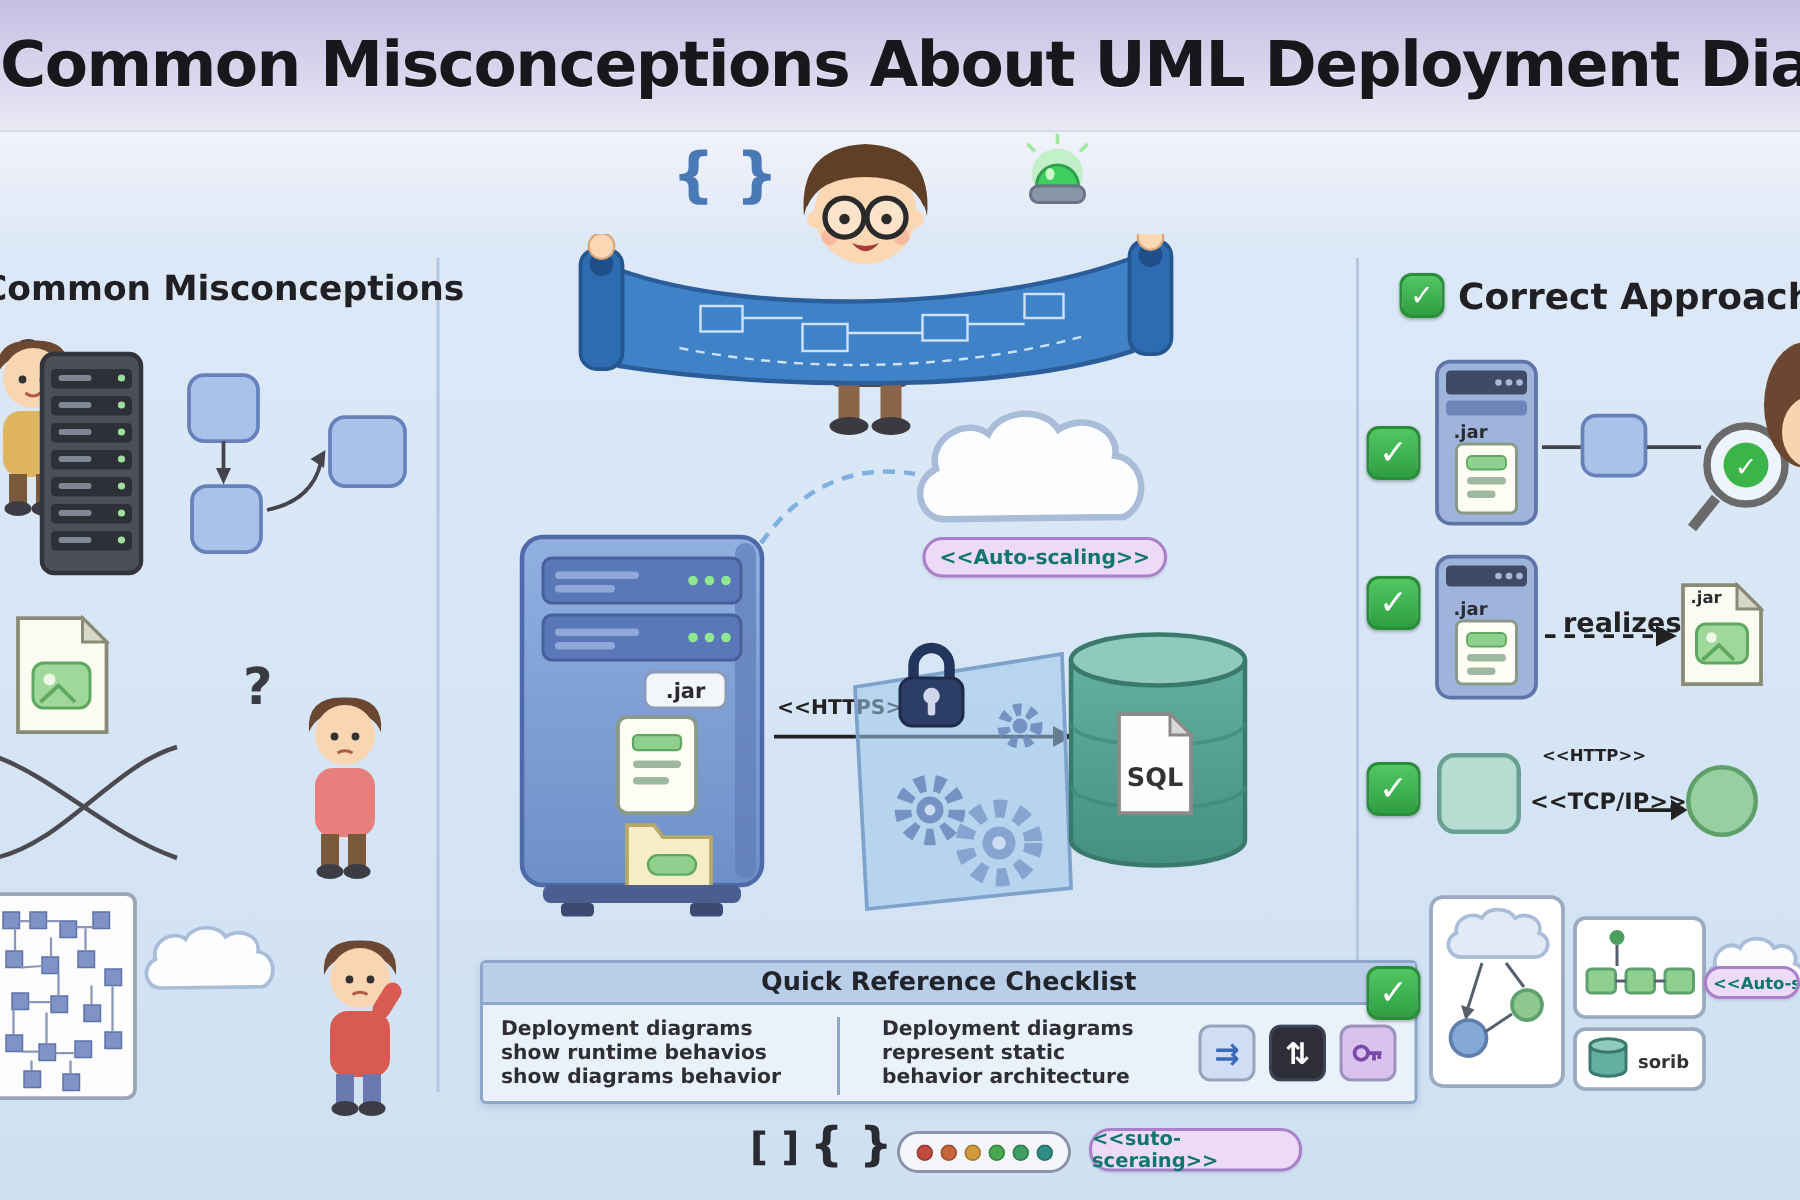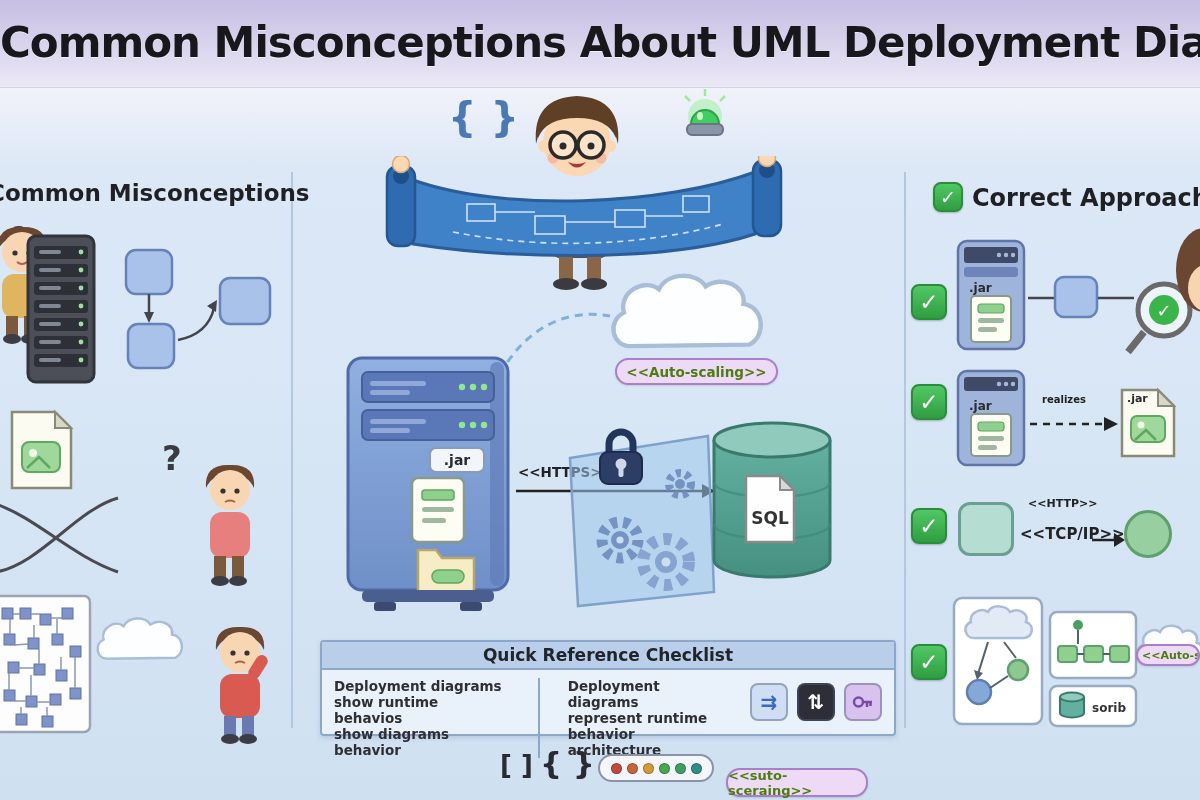--- a/index.html
+++ b/index.html
@@ -16,21 +16,21 @@
            font-size:42px; font-weight:bold; color:#17171c; letter-spacing:-1px;
            text-shadow:0 1px 0 rgba(255,255,255,.55); }
   .divider { width:2px; background:#b3c8e0; }
   .sec-hdr { font-weight:bold; color:#1f1f24; white-space:nowrap; }
   .q { font-weight:bold; color:#3a3a42; }
   .check { background:linear-gradient(180deg,#52c763,#2f9e42); border:2px solid #2a8d3a;
            border-radius:8px; color:#fff; display:flex; align-items:center; justify-content:center;
            font-weight:bold; box-shadow:0 1px 2px rgba(0,0,0,.25); }
   .pill { background:#ecdaf6; border:2px solid #a87fc8; border-radius:14px;
           display:flex; align-items:center; justify-content:center;
-          font-weight:bold; color:#4d7c0f; box-shadow:0 1px 2px rgba(0,0,0,.12); }
+          font-weight:bold; color:#0f766e; box-shadow:0 1px 2px rgba(0,0,0,.12); }
   .blue-txt { color:#4a7ab5; font-weight:bold; }
   .sym { font-weight:bold; color:#2a2a33; }
   .lbl { font-weight:bold; color:#222; white-space:nowrap; }
   .node-square { background:#b5ddd2; border:3px solid #6aa092; border-radius:12px; }
   .node-circle { background:#98cfa0; border:3px solid #5f9f6a; border-radius:50%; }
   
   .checklist { background:#e9f1fa; border:2px solid #8da7cb; border-radius:4px;
                box-shadow:0 2px 5px rgba(60,90,140,.18); }
   .cl-header { height:28px; background:#b9cfe9; border-bottom:2px solid #8da7cb;
                display:flex; align-items:center; justify-content:center;
@@ -335,32 +335,32 @@
     </defs>
     <path d="M8,28 v120 a58,17 0 0 0 116,0 v-120" fill="url(#dbg)" stroke="#3a7a6c" stroke-width="3"></path>
     <ellipse cx="66" cy="28" rx="58" ry="17" fill="#8fcabc" stroke="#3a7a6c" stroke-width="3"></ellipse>
     <path d="M8,70 a58,15 0 0 0 116,0" fill="none" stroke="#3f8a7a" stroke-width="2.5" opacity="0.7"></path>
     <path d="M8,112 a58,15 0 0 0 116,0" fill="none" stroke="#3f8a7a" stroke-width="2.5" opacity="0.7"></path>
     <path d="M40,64 h34 l14,14 v52 h-48 z" fill="#fefefe" stroke="#8a8a8a" stroke-width="2.5"></path>
     <path d="M74,64 v14 h14 z" fill="#d8d8d8" stroke="#8a8a8a" stroke-width="2"></path>
     <text x="64" y="112" text-anchor="middle" font-size="17" font-weight="bold" fill="#333">SQL</text>
   </svg>
 
-  <div class="abs checklist" style="left:320px;top:640px;width:576px;height:96px">
+  <div class="abs checklist" style="left:320px;top:640px;width:625px;height:96px">
     <div class="cl-header">Quick Reference Checklist</div>
     <div class="cl-body">
       <div class="cl-col c1">
         <div>Deployment diagrams</div>
         <div>show runtime behavios</div>
         <div>show diagrams behavior</div>
       </div>
       <div class="cl-vr"></div>
       <div class="cl-col c2">
         <div>Deployment diagrams</div>
-        <div>represent runtime</div>
+        <div>represent static</div>
         <div>behavior architecture</div>
       </div>
       <div class="cl-icons">
         <div class="cl-icon blue">
             <span>⇉</span>
           </div>
         <div class="cl-icon dark">
             <span>⇅</span>
           </div>
         <div class="cl-icon purple">
@@ -376,21 +376,21 @@
   <div class="abs sym" style="left:500px;top:750px;font-size:26px">[ ]</div>
   <div class="abs sym" style="left:540px;top:745px;font-size:31px">{ }</div>
   <div class="abs dots-pill" style="left:598px;top:754px;width:116px;height:28px">
     <span class="dot d1"></span>
     <span class="dot d2"></span>
     <span class="dot d3"></span>
     <span class="dot d4"></span>
     <span class="dot d5"></span>
     <span class="dot d6"></span>
   </div>
-  <div class="abs pill" style="left:726px;top:768px;width:142px;height:29px;font-size:13px">&lt;&lt;suto-sceraing&gt;&gt;</div>
+  <div class="abs pill" style="left:726px;top:752px;width:142px;height:29px;font-size:13px">&lt;&lt;suto-sceraing&gt;&gt;</div>
 
   <div class="abs check" style="left:933px;top:182px;width:30px;height:30px;font-size:19px">✓</div>
   <div class="abs sec-hdr" style="left:972px;top:184px;font-size:24px">Correct Approach</div>
 
   <div class="abs check" style="left:911px;top:284px;width:36px;height:36px;font-size:23px">✓</div>
   <svg class="abs" style="left:955px;top:238px" width="72" height="114" viewBox="0 0 72 114">
     <rect x="3" y="3" width="66" height="108" rx="9" fill="#9fb4da" stroke="#5f74a8" stroke-width="2.5"></rect>
     <rect x="9" y="9" width="54" height="16" rx="3" fill="#3f4a66"></rect>
     <circle cx="44" cy="17" r="2.2" fill="#aab8d8"></circle>
       <circle cx="51" cy="17" r="2.2" fill="#aab8d8"></circle>
@@ -422,21 +422,21 @@
     <rect x="9" y="9" width="54" height="14" rx="3" fill="#3f4a66"></rect>
     <circle cx="44" cy="16" r="2.2" fill="#aab8d8"></circle>
       <circle cx="51" cy="16" r="2.2" fill="#aab8d8"></circle>
       <circle cx="58" cy="16" r="2.2" fill="#aab8d8"></circle>
     <text x="14" y="42" font-size="12" font-weight="bold" fill="#2a2a30">.jar</text>
     <rect x="16" y="46" width="40" height="42" rx="4" fill="#fdfdf4" stroke="#8a9a88" stroke-width="2"></rect>
     <rect x="23" y="54" width="26" height="9" rx="3" fill="#8fd08f" stroke="#5fa85f" stroke-width="1.2"></rect>
     <rect x="23" y="68" width="26" height="5" rx="2.5" fill="#9fb8a0"></rect>
     <rect x="23" y="77" width="19" height="5" rx="2.5" fill="#9fb8a0"></rect>
   </svg>
-  <div class="abs lbl" style="left:1042px;top:394px;font-size:10px">realizes</div>
+  <div class="abs lbl" style="left:1042px;top:405px;font-size:18px">realizes</div>
   <svg class="abs" style="left:1028px;top:412px" width="92" height="24" viewBox="0 0 92 24">
     <line x1="2" y1="12" x2="76" y2="12" stroke="#222" stroke-width="2.5" stroke-dasharray="7 6"></line>
     <polygon points="76,5 90,12 76,19" fill="#222"></polygon>
   </svg>
   <svg class="abs" style="left:1118px;top:386px" width="60" height="74" viewBox="0 0 60 74">
     <path d="M4,4 H40 L56,20 V70 H4 Z" fill="#fbfbf2" stroke="#8a8a78" stroke-width="2.5"></path>
     <path d="M40,4 L40,20 H56 Z" fill="#d8d8c6" stroke="#8a8a78" stroke-width="2"></path>
     <text x="9" y="16" font-size="11" font-weight="bold" fill="#2a2a30">.jar</text>
     <rect x="13" y="30" width="34" height="26" rx="6" fill="#9fd89a" stroke="#5fa85f" stroke-width="2"></rect>
     <circle cx="23" cy="39" r="3.5" fill="#eef8e6"></circle>

